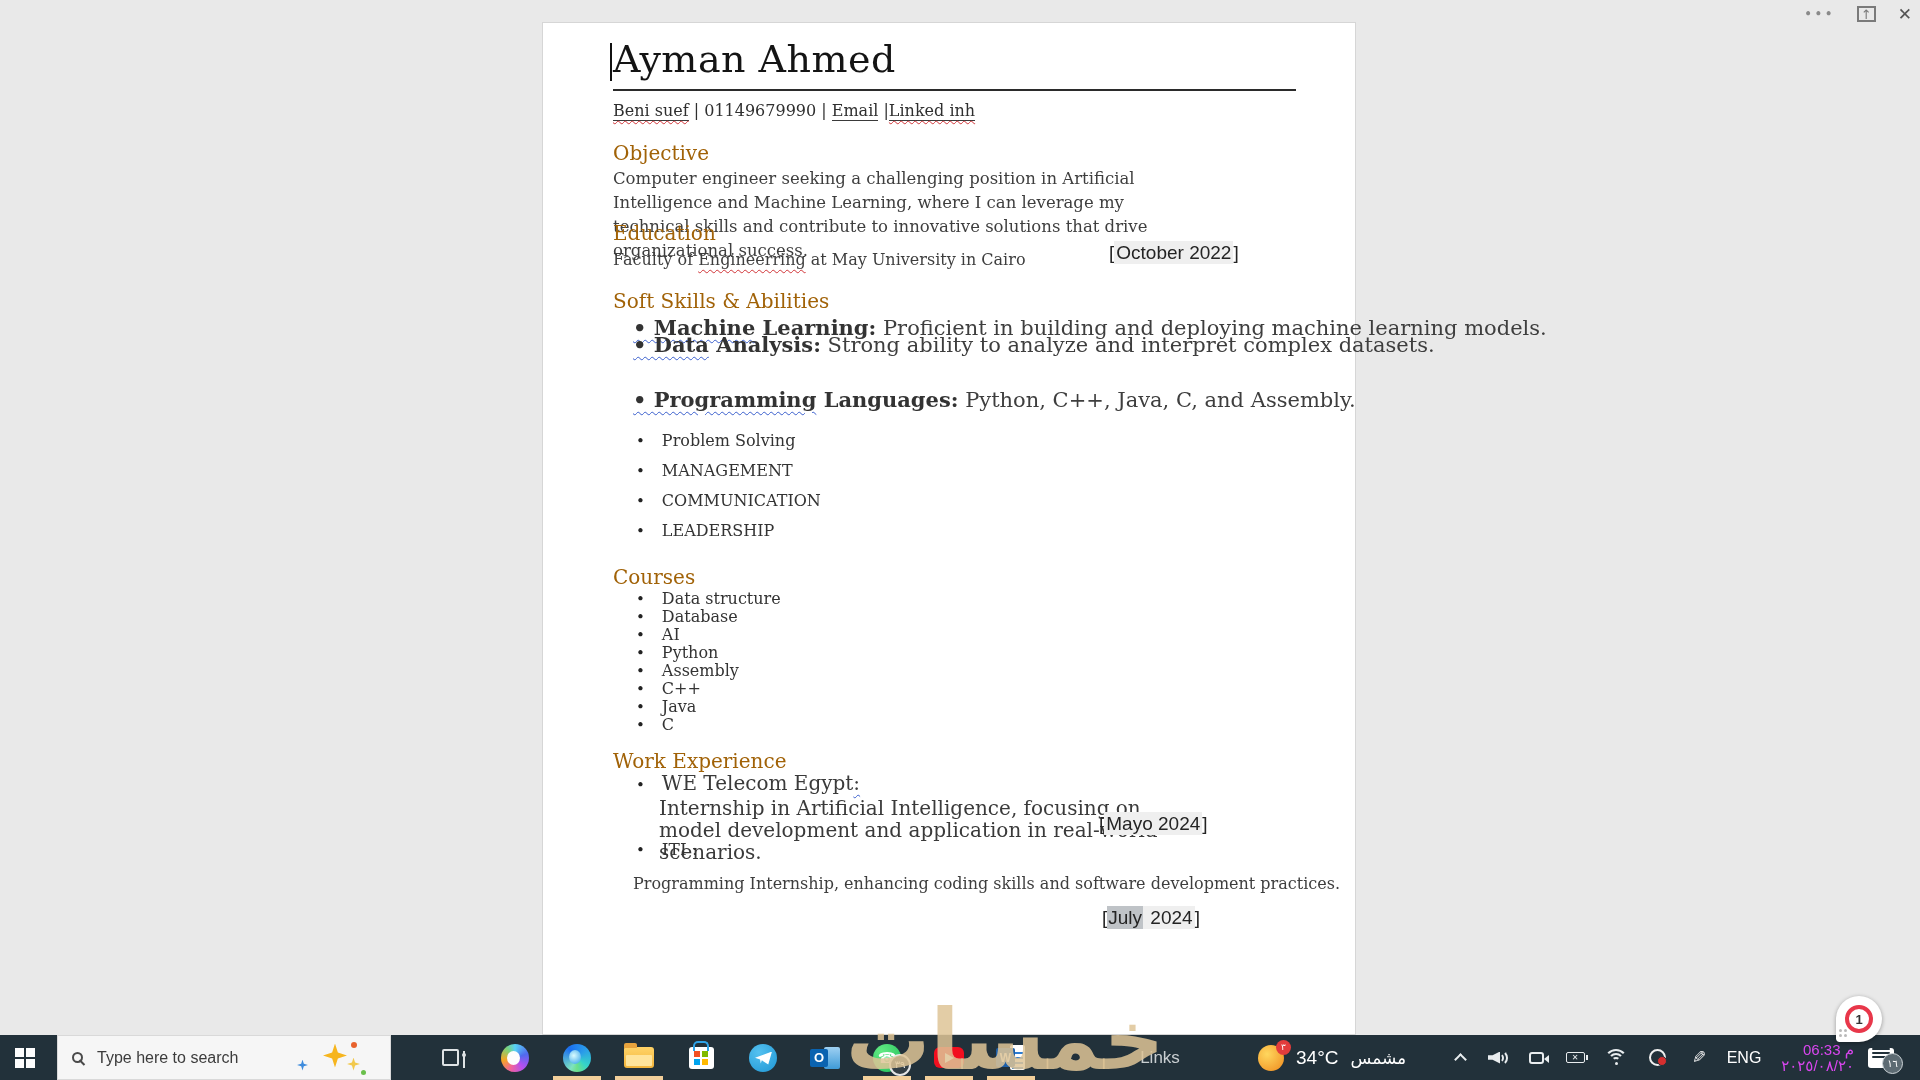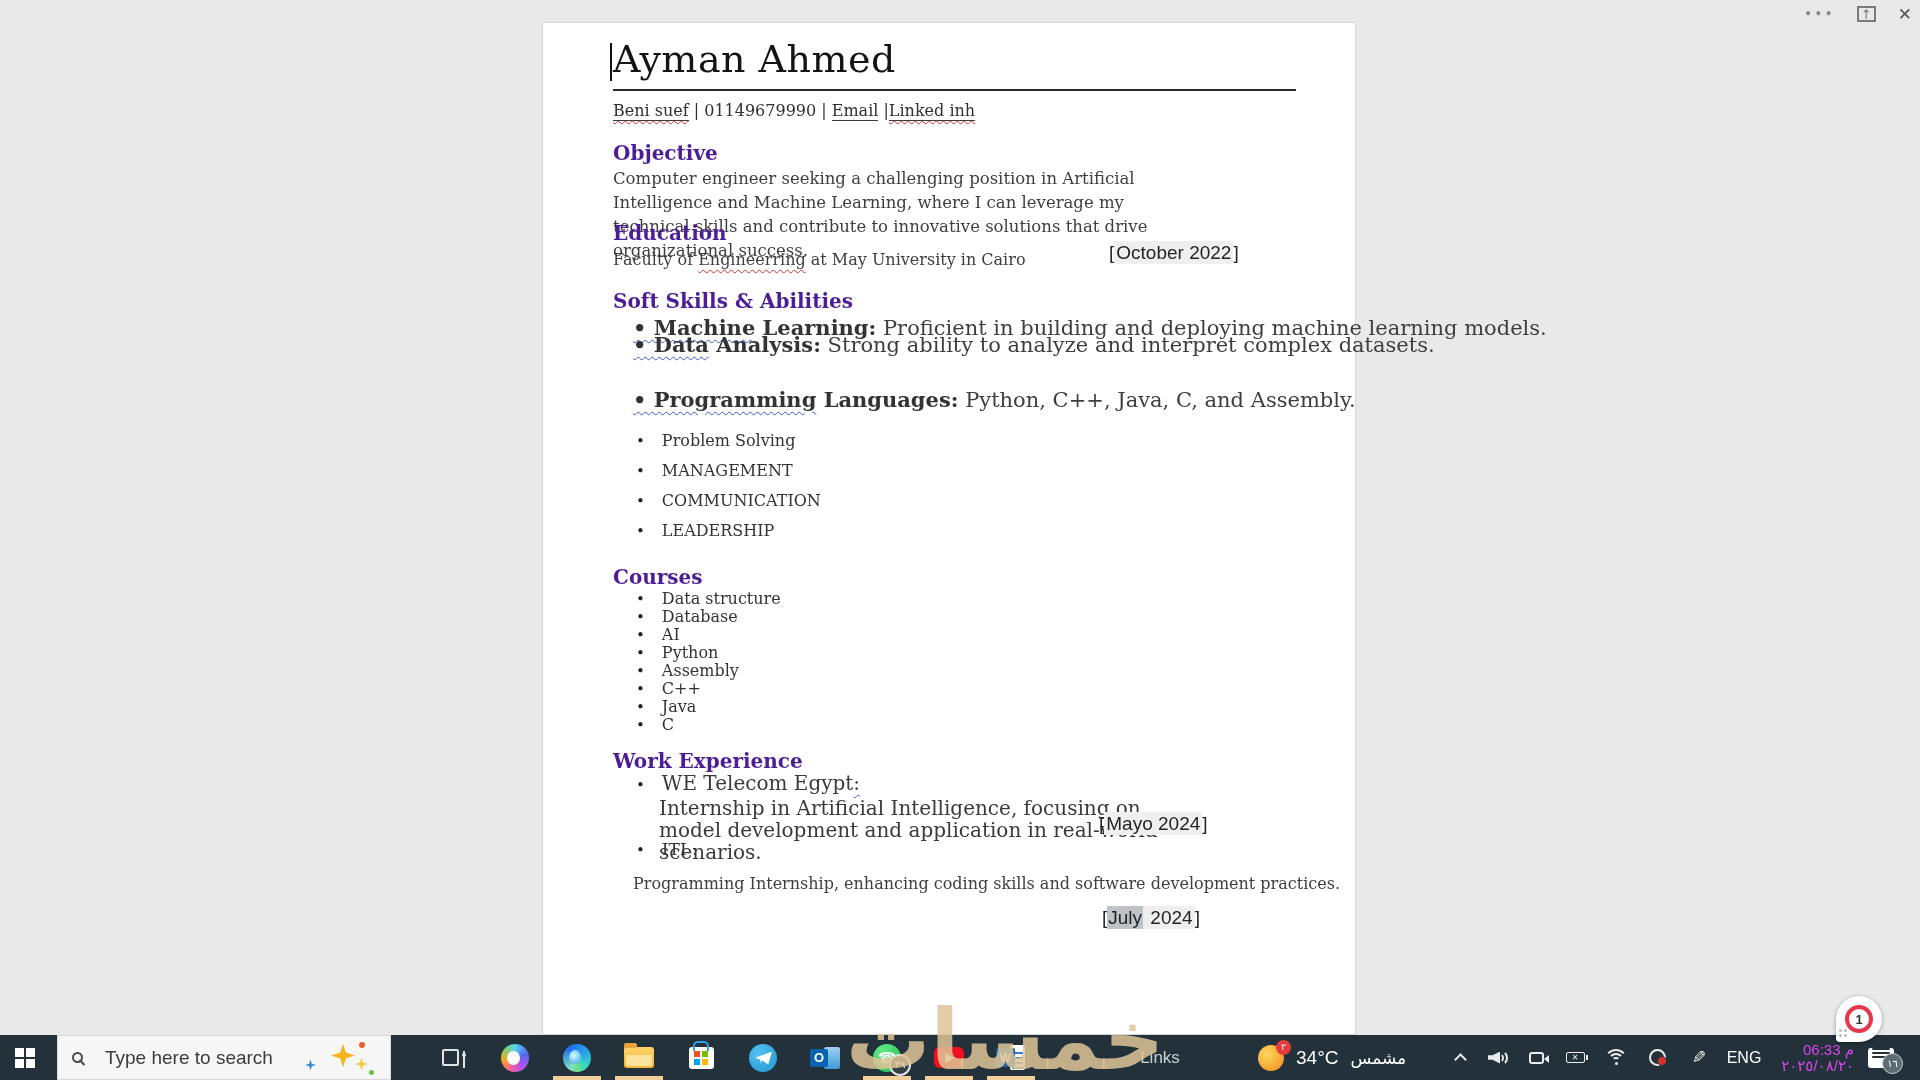--- a/index.html
+++ b/index.html
@@ -16,21 +16,21 @@
   .page{position:absolute;left:542px;top:22px;width:814px;height:1013px;background:#fff;
     border:1px solid #d6d6d6;z-index:10;}
   .page .t{position:absolute;color:#3e3e3e;font-size:16px;line-height:22px;}
   .caret{position:absolute;left:67px;top:20px;width:2px;height:38px;background:#111;}
   .doc-title{position:absolute;left:70px;top:14px;font-size:38px;color:#141414;letter-spacing:.5px;}
   .rule{position:absolute;left:70px;top:66px;width:683px;border-bottom:2.5px solid #2b2b2b;}
   .contact{position:absolute;left:70px;top:78px;font-size:16px;color:#2f2f2f;}
   .u{border-bottom:1px solid #3a3a3a;}
   .wavy-red{text-decoration:underline;text-decoration-style:wavy;text-decoration-color:#d13438;text-decoration-thickness:1px;text-underline-offset:4px;}
   .wavy-blue{text-decoration:underline;text-decoration-style:wavy;text-decoration-color:#3a5fcd;text-decoration-thickness:1px;text-underline-offset:4px;}
-  .h{position:absolute;left:70px;font-size:20px;font-weight:700;color:#4c1d95;}
+  .h{position:absolute;left:70px;font-size:20px;font-weight:400;color:#a16207;}
   .body-par{position:absolute;left:70px;width:560px;font-size:16.5px;line-height:24px;color:#3e3e3e;}
   .stamp{position:absolute;font-family:"Liberation Sans",sans-serif;font-size:19px;color:#242424;white-space:nowrap;}
   .stamp .shade{background:#efefef;padding:1px 2px;}
   .stamp .sel{background:#bfc3c7;padding:1px 1px;}
   .sk-item{position:absolute;left:90px;font-size:21px;color:#3e3e3e;white-space:nowrap;}
   .sk-item b{color:#333;}
   .li{position:absolute;left:93px;font-size:16px;color:#333;white-space:nowrap;}
   .li::before{content:"•";margin-right:17px;font-size:15px;color:#222;}
   .we-title{font-size:20px;color:#3a3a3a;}
   .job-desc{position:absolute;left:116px;width:520px;font-size:20px;line-height:22px;color:#3a3a3a;}
@@ -41,21 +41,21 @@
 
   
   .taskbar{position:absolute;left:0;top:1035px;width:1920px;height:45px;background:#22313a;z-index:40;color:#e9edef;font-family:"Liberation Sans",sans-serif;}
   .tb{position:absolute;top:0;height:45px;display:flex;align-items:center;justify-content:center;}
   .start{left:0;width:50px;}
   .winlogo{display:grid;grid-template-columns:9px 9px;grid-template-rows:9px 9px;gap:2px;}
   .winlogo i{background:#fdfdfd;}
   .searchbox{left:57px;width:334px;background:#f6f6f6;border:1px solid #d9d9d9;justify-content:flex-start;padding:0 10px 0 14px;}
   .mag{width:11px;height:11px;border:2px solid #4a4a4a;border-radius:50%;position:relative;flex:none;}
   .mag::after{content:"";position:absolute;width:2px;height:7px;background:#4a4a4a;right:-2px;bottom:-5px;transform:rotate(-45deg);}
-  .search-input{border:none;outline:none;background:transparent;font-size:19px;color:#333;margin-left:20px;width:190px;font-family:"Liberation Sans",sans-serif;}
+  .search-input{border:none;outline:none;background:transparent;font-size:16px;color:#333;margin-left:12px;width:190px;font-family:"Liberation Sans",sans-serif;}
   .search-input::placeholder{color:#3c3c3c;opacity:1;}
   .sparkles{position:relative;width:80px;height:40px;flex:none;}
   .star{position:absolute;clip-path:polygon(50% 0,62% 38%,100% 50%,62% 62%,50% 100%,38% 62%,0 50%,38% 38%);}
   .s1{width:24px;height:24px;background:#f6b51e;left:34px;top:6px;}
   .s2{width:13px;height:13px;background:#f2c94c;left:58px;top:20px;}
   .s3{width:11px;height:11px;background:#3f8cdd;left:8px;top:22px;}
   .dot{position:absolute;border-radius:50%;}
   .d1{width:6px;height:6px;background:#e8622d;left:62px;top:4px;}
   .d2{width:5px;height:5px;background:#6abf4b;left:72px;top:32px;}
   .taskview{left:428px;width:44px;}

